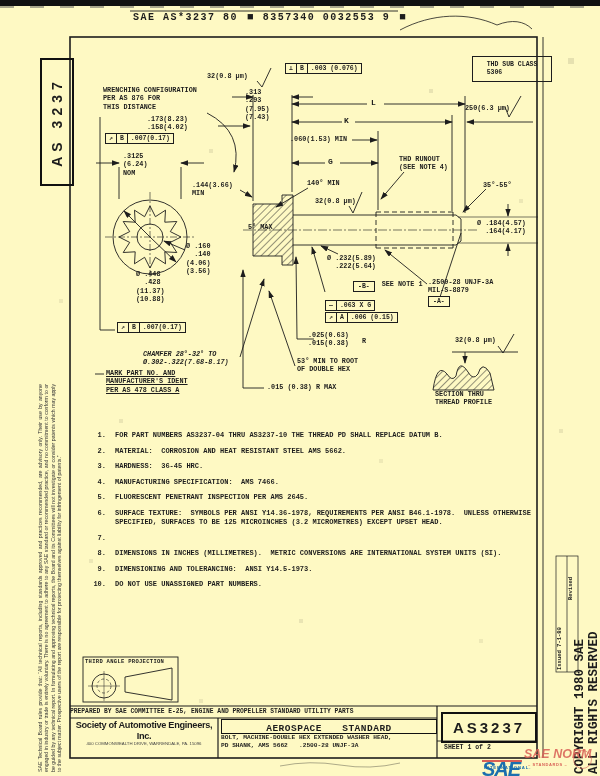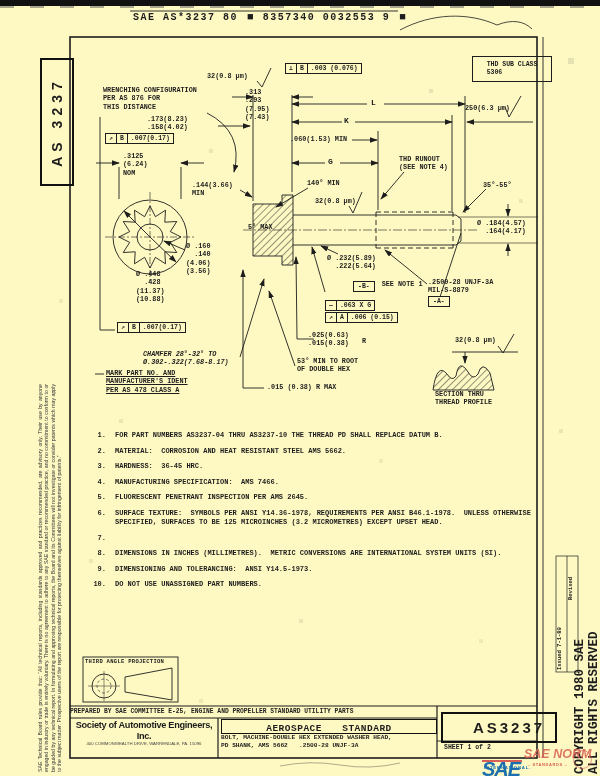--- a/index.html
+++ b/index.html
@@ -325,21 +325,21 @@
     <div style="font:700 9.2px/1.15 'Liberation Sans',sans-serif;letter-spacing:-.3px;">Society of Automotive Engineers, Inc.</div>
     <div style="font:500 4.3px/1.6 'Liberation Sans',sans-serif;color:#444;">400 COMMONWEALTH DRIVE, WARRENDALE, PA. 15096</div>
   </div>
   <div class="abs" style="left:221px;top:719px;width:214px;height:13px;border:1.5px solid #111;display:flex;align-items:flex-end;justify-content:center;">
     <span style="font:700 9.5px/1 'Liberation Mono','DejaVu Sans Mono',monospace;word-spacing:14px;letter-spacing:.5px;">AEROSPACE STANDARD</span>
   </div>
   <div class="abs ctr" style="left:221px;top:734px;width:214px;">
     <div style="font:600 6.2px/1.25 'Liberation Mono',monospace;white-space:pre;">BOLT, MACHINE-DOUBLE HEX EXTENDED WASHER HEAD,</div>
     <div style="font:600 6.2px/1.25 'Liberation Mono',monospace;white-space:pre;">PD SHANK, AMS 5662   .2500-28 UNJF-3A</div>
   </div>
-  <div class="bigbox" style="left:441px;top:712px;width:92px;height:27px;padding-left:20px;">
+  <div class="bigbox" style="left:441px;top:712px;width:92px;height:27px;">
     <span style="font:700 15px/1 'Liberation Sans',sans-serif;letter-spacing:3px;">AS3237</span>
   </div>
   <div class="lbl" style="left:444px;top:744px;font-size:6.5px;">SHEET 1 of 2</div>
 
   <div class="abs" style="left:480px;top:742px;width:120px;height:34px;">
     <span style="position:absolute;left:2px;top:1px;font:italic 900 20px/1 'Liberation Sans',sans-serif;color:#1b6fae;letter-spacing:-1px;margin-top:16px;">SAE</span>
     <div style="position:absolute;left:2px;top:18px;width:40px;height:2px;background:#d85f55;"></div>
     <span style="position:absolute;left:44px;top:6px;font:italic 900 12.5px/1 'Liberation Sans',sans-serif;color:#d85f55;opacity:.85;white-space:nowrap;">SAE NORM</span>
     <span style="position:absolute;left:4px;top:24px;font:600 4.3px/1 'Liberation Sans',sans-serif;color:#1b6fae;letter-spacing:.8px;">INTERNATIONAL.</span>
     <span style="position:absolute;left:48px;top:21px;font:600 4px/1 'Liberation Sans',sans-serif;color:#d85f55;letter-spacing:.6px;">– STANDARDS –</span>

